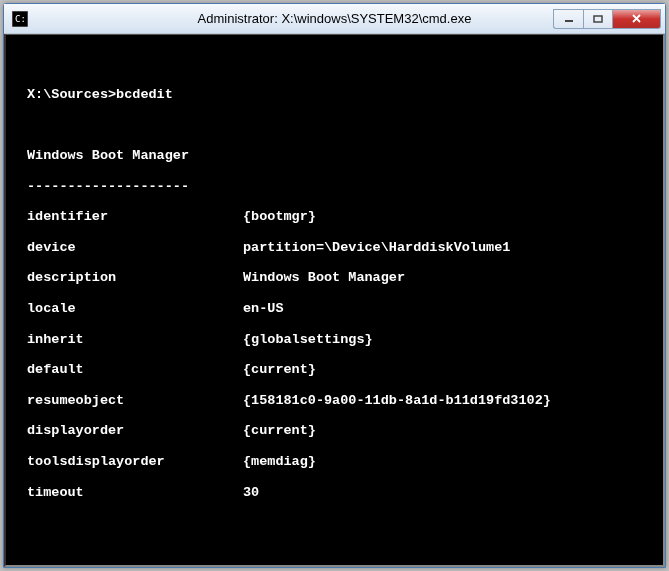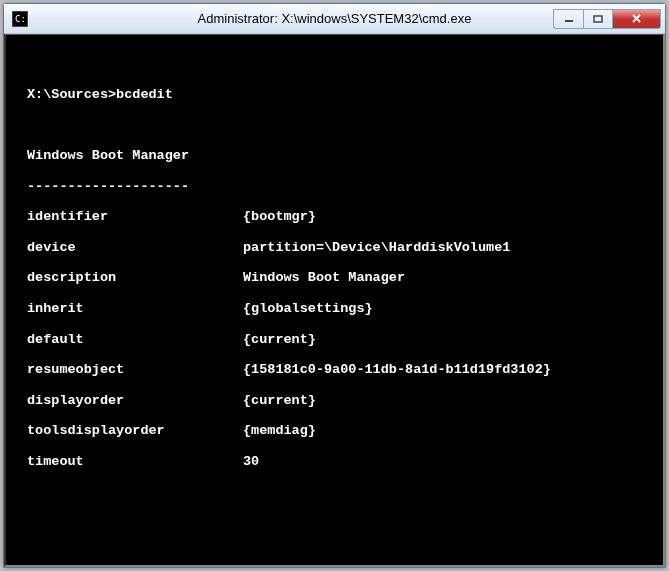--- a/index.html
+++ b/index.html
@@ -130,20 +130,21 @@
 
   <div class="terminal">
 <div class="blank"></div>
 <div class="line">X:\Sources&gt;bcdedit</div>
 <div class="blank"></div>
 <div class="line section-title">Windows Boot Manager</div>
 <div class="line dashes">--------------------</div>
 <div class="kv"><span class="k">identifier</span><span class="v">{bootmgr}</span></div>
 <div class="kv"><span class="k">device</span><span class="v">partition=\Device\HarddiskVolume1</span></div>
 <div class="kv"><span class="k">description</span><span class="v">Windows Boot Manager</span></div>
+<div class="kv"><span class="k">locale</span><span class="v">en-US</span></div>
 <div class="kv"><span class="k">inherit</span><span class="v">{globalsettings}</span></div>
 <div class="kv"><span class="k">default</span><span class="v">{current}</span></div>
 <div class="kv"><span class="k">resumeobject</span><span class="v">{158181c0-9a00-11db-8a1d-b11d19fd3102}</span></div>
 <div class="kv"><span class="k">displayorder</span><span class="v">{current}</span></div>
 <div class="kv"><span class="k">toolsdisplayorder</span><span class="v">{memdiag}</span></div>
 <div class="kv"><span class="k">timeout</span><span class="v">30</span></div>
 <div class="kv"></div>
 
 
 

